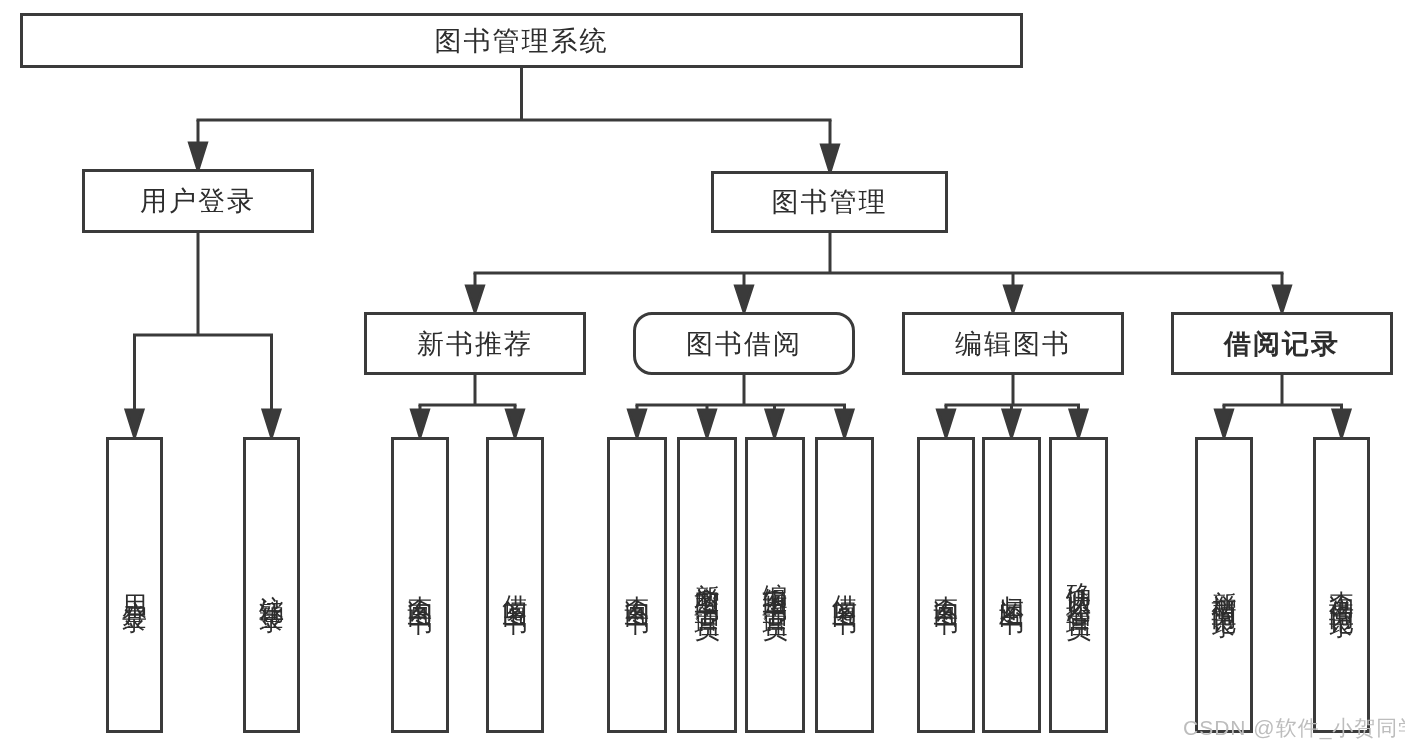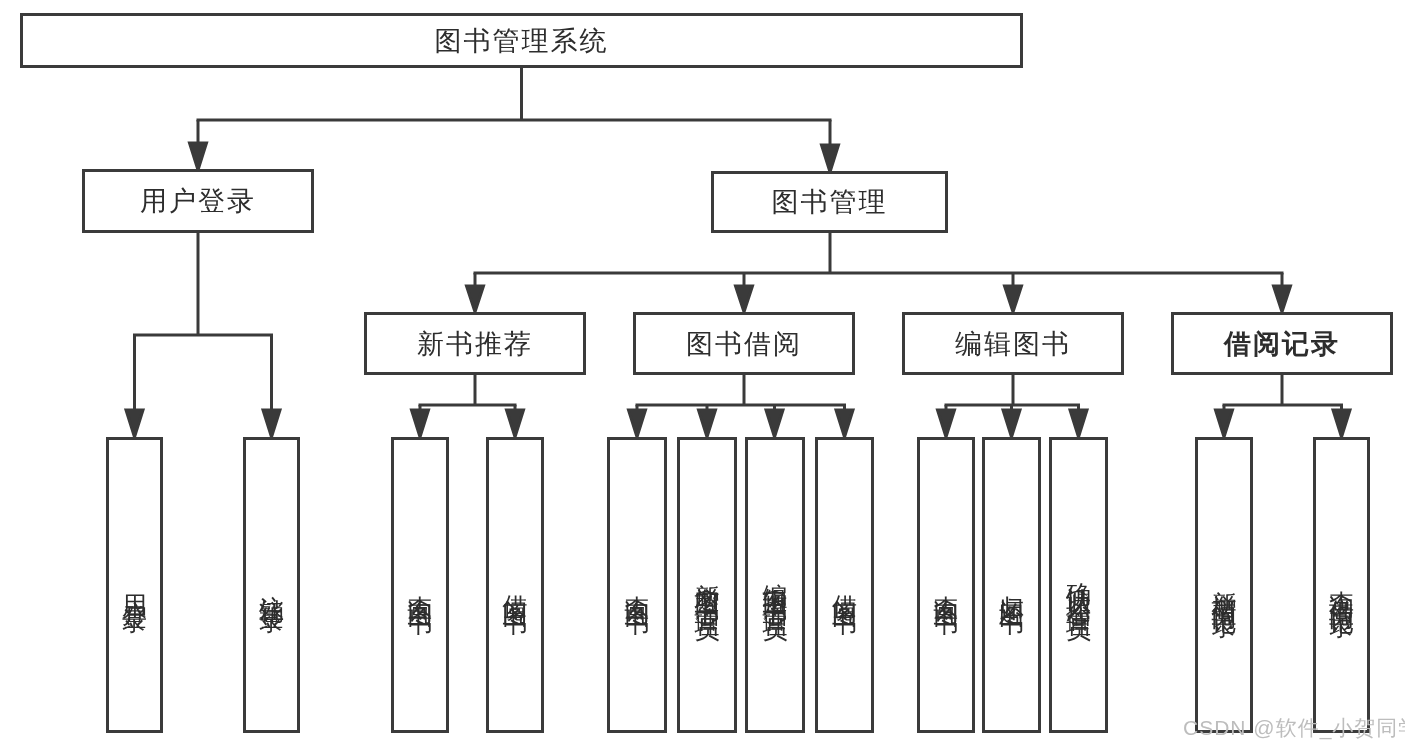--- a/index.html
+++ b/index.html
@@ -44,21 +44,21 @@
     letter-spacing: 5px;
     line-height: 1;
   }
   
   #b-root  { left: 20px;  top: 13px;  width: 1003px; height: 55px; }
   
   #b-l1-0  { left: 82px;  top: 169px; width: 232px; height: 64px; }
   #b-l1-1  { left: 711px; top: 171px; width: 237px; height: 62px; }
   
   #b-l2-0  { left: 364px;  top: 312px; width: 222px; height: 63px; font-family: Liberation Serif, serif; }
-  #b-l2-1  { left: 633px;  top: 312px; width: 222px; height: 63px; }
+  #b-l2-1  { left: 633px;  top: 312px; width: 222px; height: 63px; border-radius: 19px; }
   #b-l2-2  { left: 902px;  top: 312px; width: 222px; height: 63px; }
   #b-l2-3  { left: 1171px; top: 312px; width: 222px; height: 63px; font-weight: bold; }
   
   .leaf { top: 437px; height: 296px; }
   #b-lf-0  { left: 106px;  width: 57px; }
   #b-lf-1  { left: 243px;  width: 57px; }
   #b-lf-2  { left: 391px;  width: 58px; }
   #b-lf-3  { left: 486px;  width: 58px; }
   #b-lf-4  { left: 607px;  width: 60px; }
   #b-lf-5  { left: 677px;  width: 60px; }

